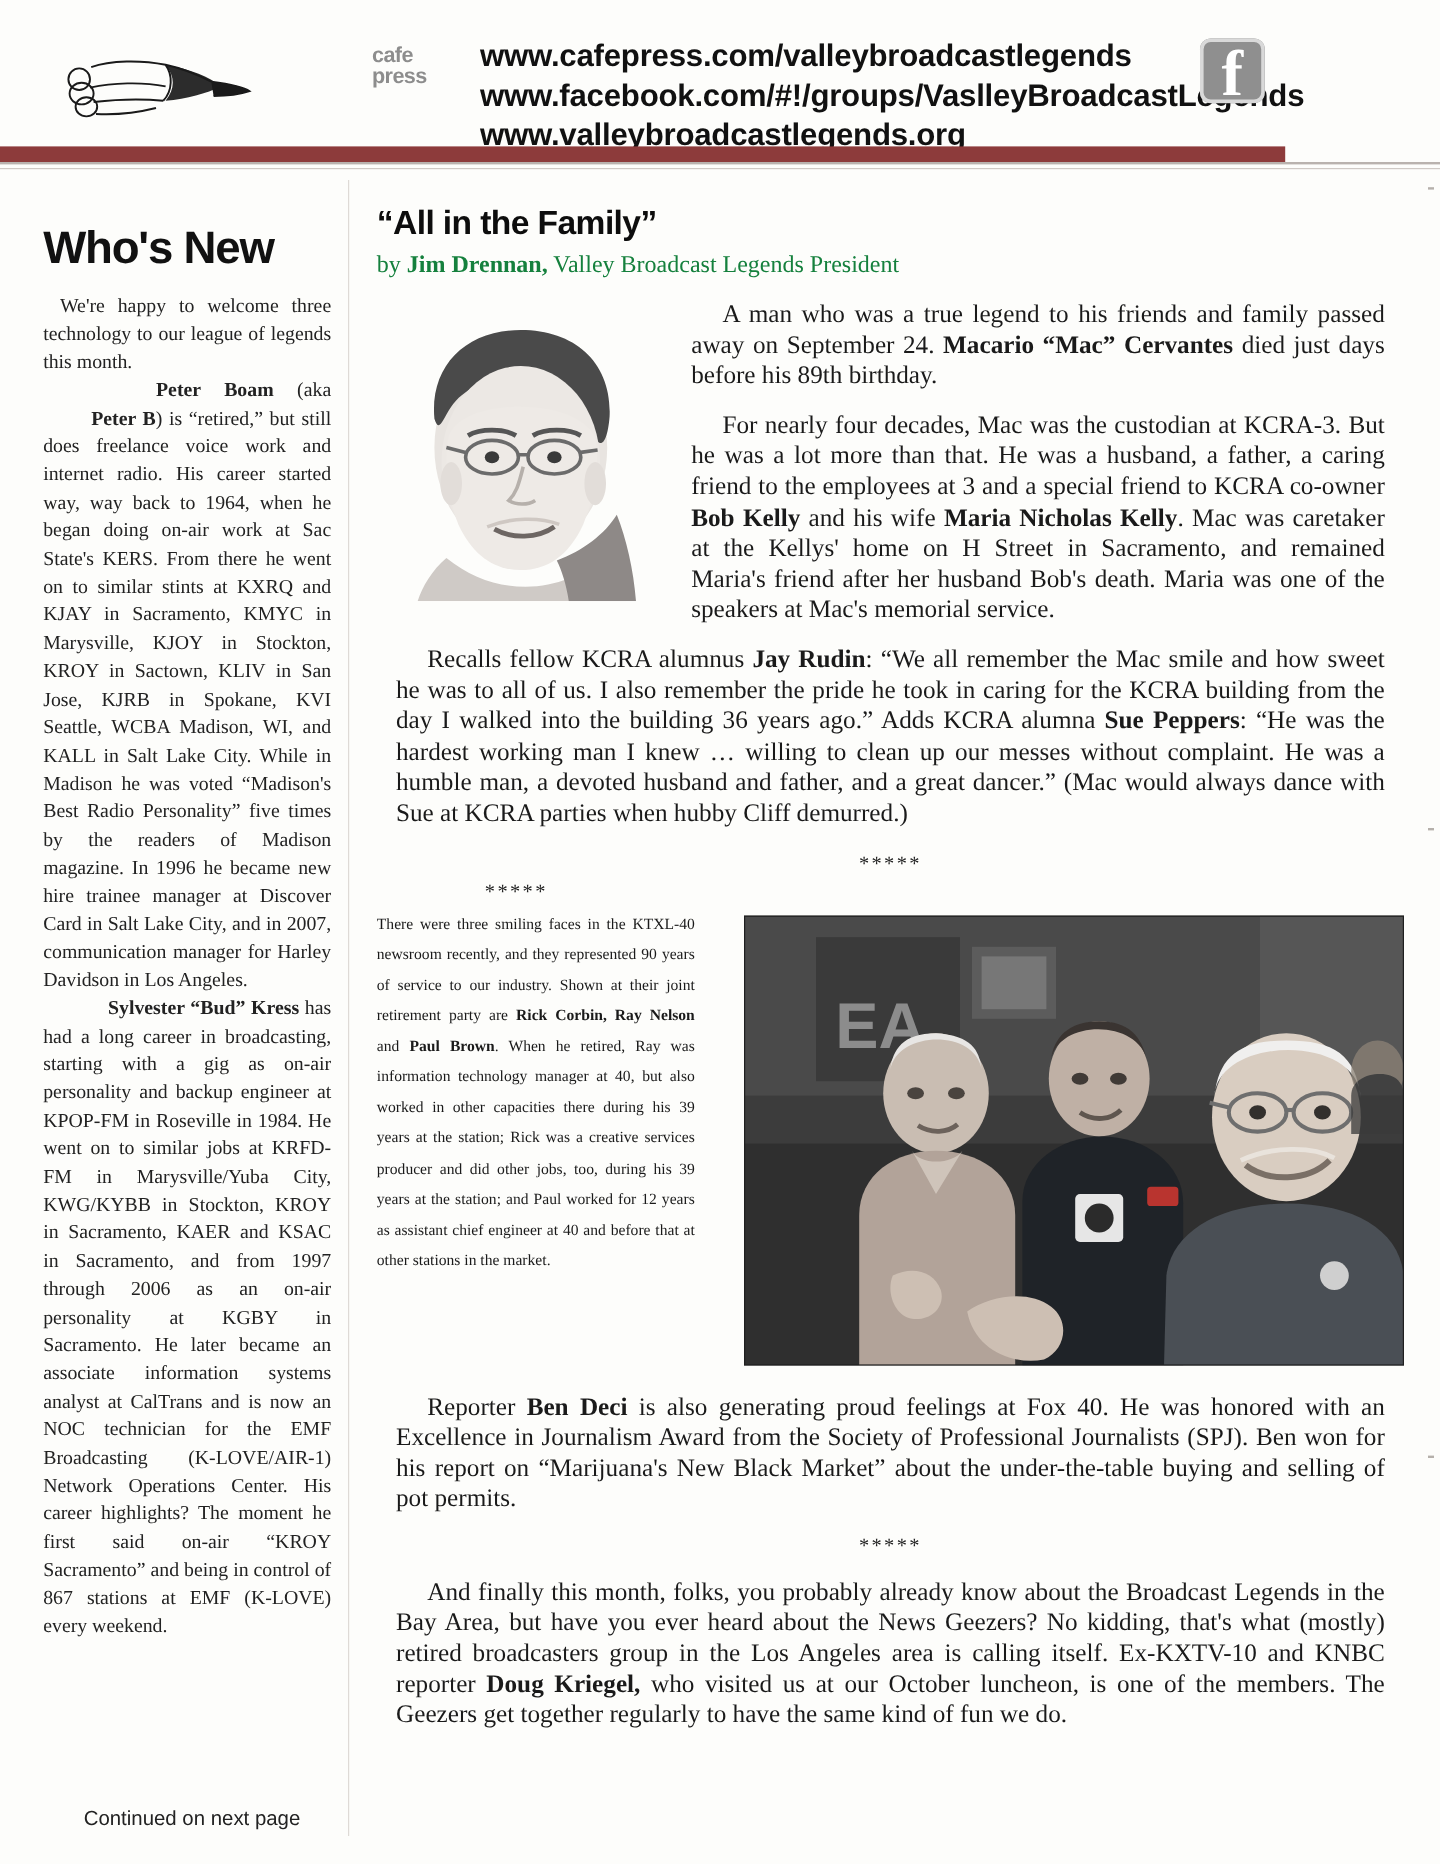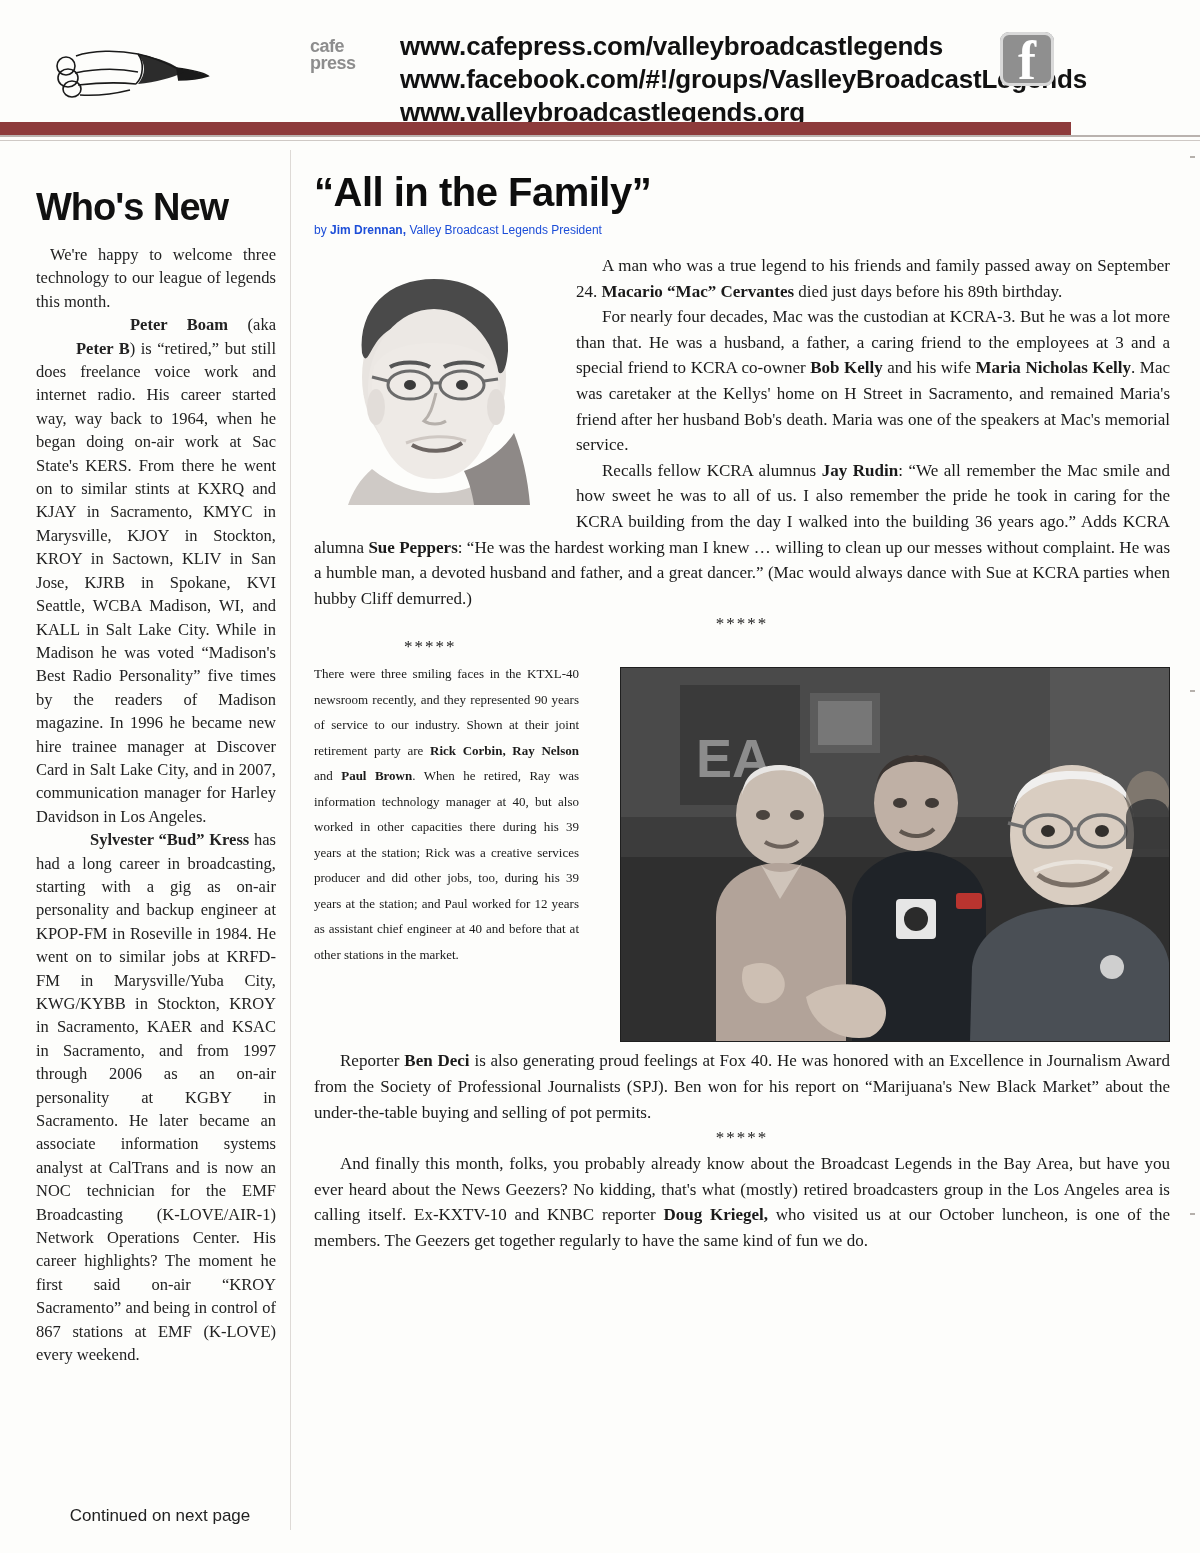--- a/index.html
+++ b/index.html
@@ -84,38 +84,38 @@
   
   .vdiv {
     position:absolute; left:290px; top:150px; width:1px; height:1380px;
     background:#dedad6;
   }
 
   
   .article { position:absolute; left:314px; top:170px; width:856px; }
   h1.title {
     font-family:"Liberation Sans", sans-serif;
-    font-weight:bold; font-size:40px; letter-spacing:-0.5px;
+    font-weight:bold; font-size:28px; letter-spacing:-0.5px;
     margin:0 0 8px 0; color:#0d0d0d;
   }
   .byline {
-    font-family:Liberation Sans, sans-serif;
-    font-size:12px; color:#1d4ed8; margin:0 0 16px 0;
+    font-family:Liberation Serif, serif;
+    font-size:20px; color:#15803d; margin:0 0 16px 0;
   }
   .byline b { font-weight:bold; }
 
   .portrait {
     float:left; width:246px; height:248px;
     margin:4px 16px 4px 0;
     position:relative; overflow:hidden;
   }
   .portrait svg { display:block; }
 
   .article p {
-    margin:0; font-size:17px; line-height:25.6px;
+    margin:16px; font-size:21px; line-height:25.6px;
     text-align:justify; color:#1a1a1a;
   }
   .article p.ind { text-indent:26px; }
   .stars {
     text-align:center; font-size:17px; letter-spacing:2px;
     margin:3px 0 3px 0; color:#222;
   }
 
   
   .photo-block { margin-top:4px; }

